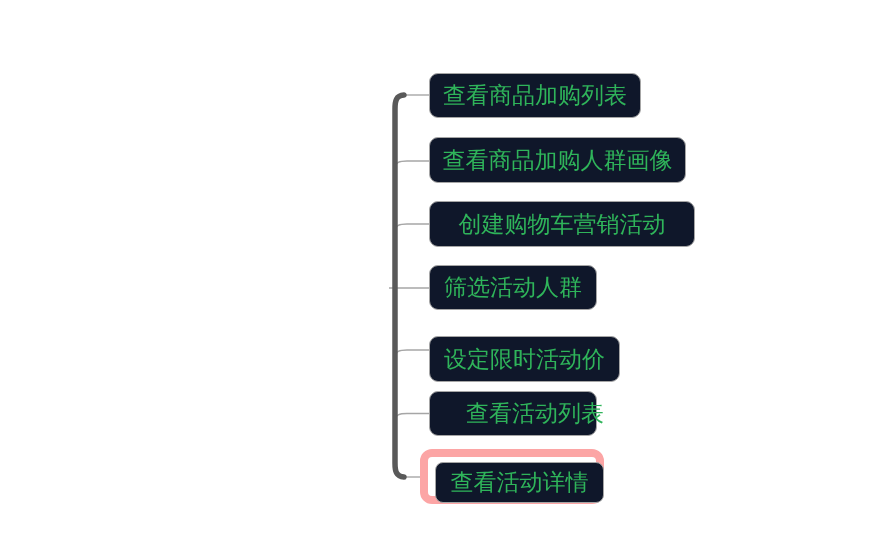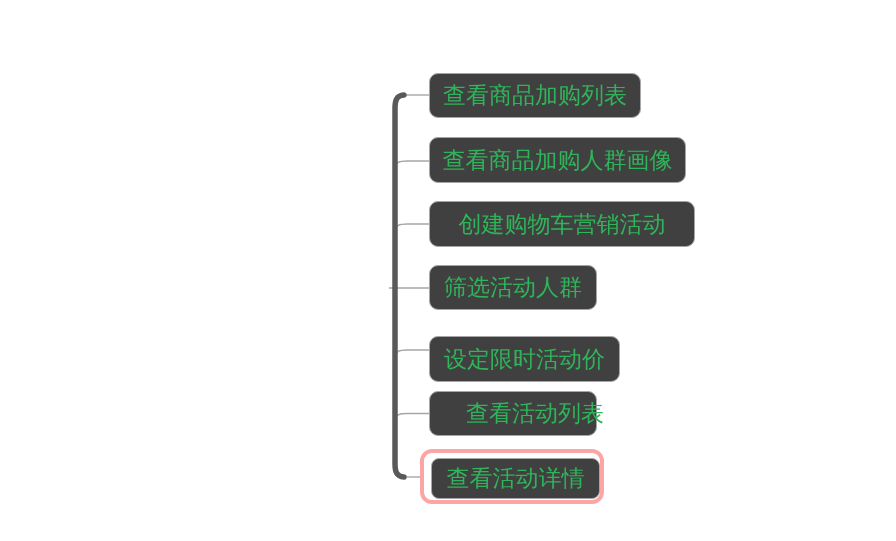--- a/index.html
+++ b/index.html
@@ -38,42 +38,42 @@
     font-size: 33px;
     font-weight: bold;
     color: #2FB45A;
     letter-spacing: 0px;
   }
   .branch {
     position: absolute;
     box-sizing: border-box;
     border: 1.4px solid #A6A6A6;
     border-radius: 9px;
-    background: #404040;
+    background: #0f172a;
     display: flex;
     align-items: center;
     justify-content: center;
     font-size: 23px;
     color: #2FB45A;
     white-space: nowrap;
   }
   .n1 { left: 429px; top: 73px;  width: 212px; height: 45px; }
   .n2 { left: 429px; top: 137px; width: 257px; height: 46px; }
   .n3 { left: 429px; top: 201px; width: 266px; height: 46px; }
   .n4 { left: 429px; top: 265px; width: 168px; height: 45px; font-family: Liberation Serif, serif; }
   .n5 { left: 429px; top: 336px; width: 191px; height: 46px; }
   .n6 { left: 429px; top: 391px; width: 168px; height: 45px; padding-left: 44px; }
   .selection-outline {
     position: absolute;
     left: 420px;
     top: 449px;
     width: 184px;
     height: 55px;
     box-sizing: border-box;
-    border: 4px solid #fca5a5;
+    border: 8px solid #fca5a5;
     border-radius: 12px;
     background: transparent;
   }
   .n7 {
     left: 7px;
     top: 5px;
     width: 169px;
     height: 41px;
     border-radius: 8px;
   }

